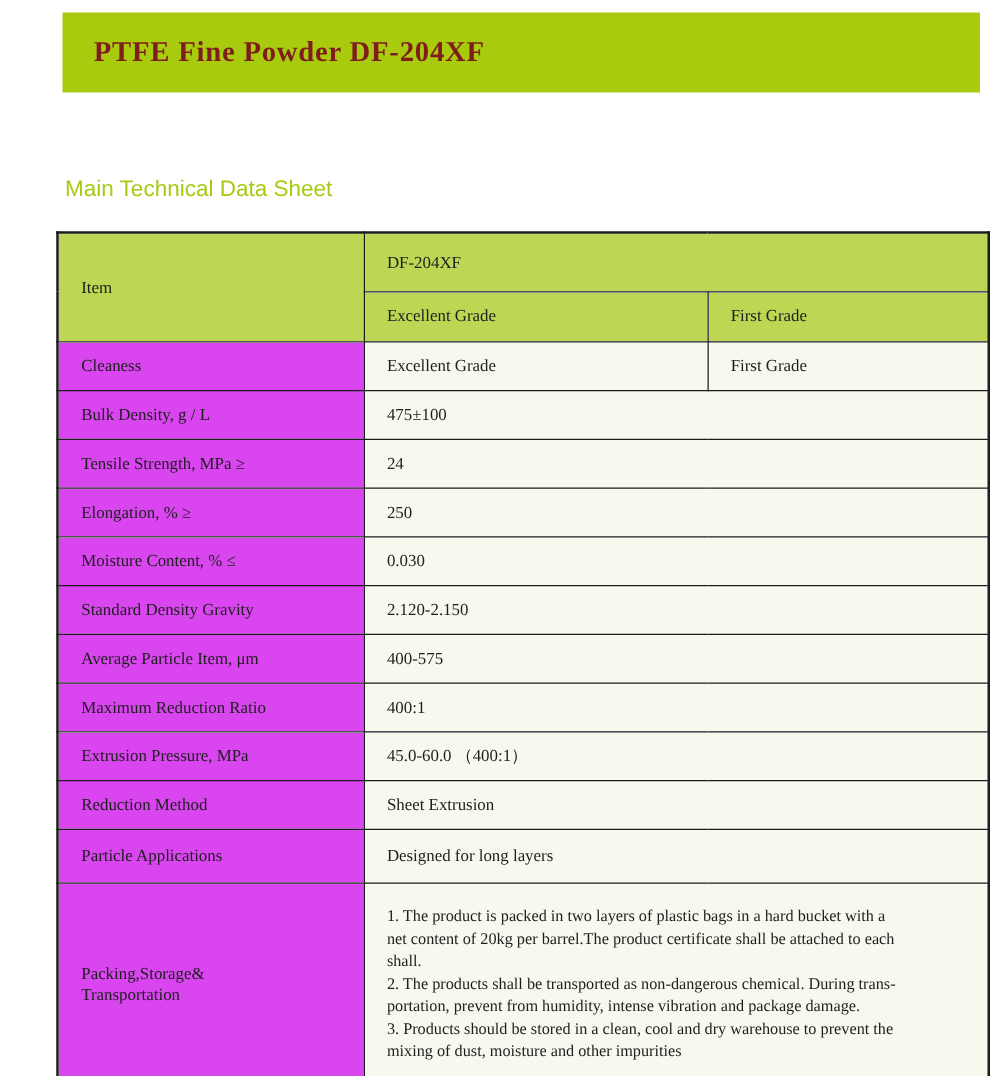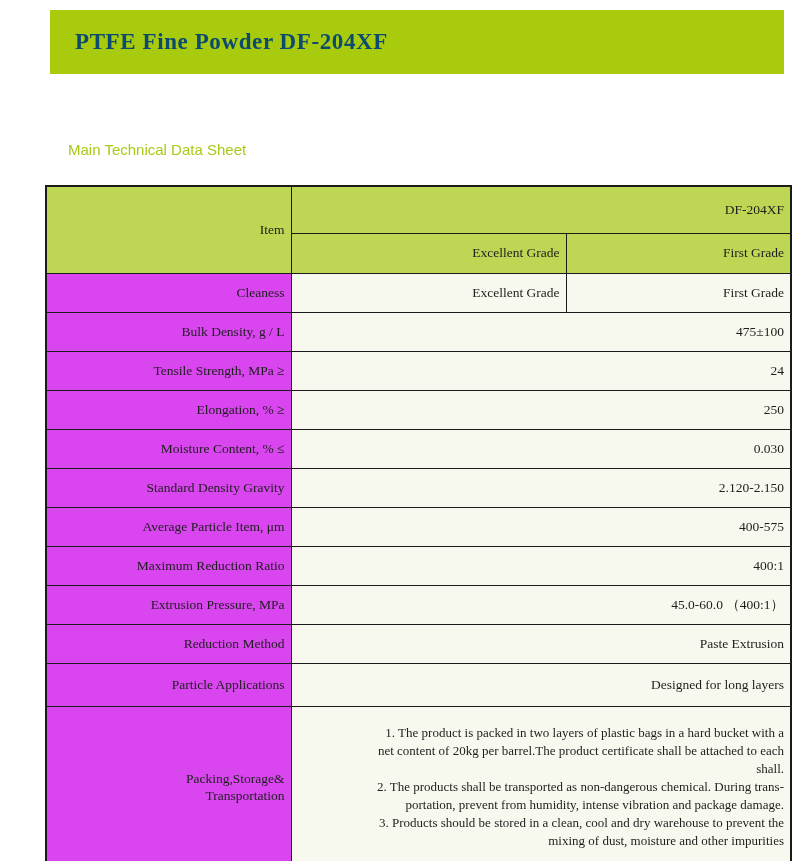--- a/index.html
+++ b/index.html
@@ -19,54 +19,54 @@
     position: absolute;
     left: 50px;
     top: 10px;
     width: 734px;
     height: 64px;
     background: #a9cb0d;
     display: flex;
     align-items: center;
   }
   .banner-title {
-    color: #0c4a6e;
+    color: #7f1d1d;
     font-size: 23px;
     font-weight: bold;
     letter-spacing: 0.6px;
     padding-left: 25px;
     font-family: "Liberation Serif", serif;
   }
 
   
   .section-heading {
     position: absolute;
-    left: 68px;
+    left: 52px;
     top: 141px;
     font-family: "Liberation Sans", sans-serif;
-    font-size: 15px;
+    font-size: 18px;
     color: #a7cb14;
   }
 
   
   table.tds {
     position: absolute;
     left: 45px;
     top: 185px;
     width: 745px;
     border-collapse: collapse;
     table-layout: fixed;
     border: 2px solid #1b1b1b;
     font-size: 13.5px;
   }
   table.tds td {
     border: 1.5px solid #1b1b1b;
-    text-align: right;
+    text-align: left;
     vertical-align: middle;
-    padding: 2px 6px;
+    padding: 2px 18px;
     overflow: hidden;
   }
   td.hdr {
     background: #bdd755;
   }
   td.lbl {
     background: #d946ef;
   }
   td.val {
     background: #f8f9ee;
@@ -145,21 +145,21 @@
     <tr style="height:39px">
       <td class="lbl">Maximum Reduction Ratio</td>
       <td class="val" colspan="2">400:1</td>
     </tr>
     <tr style="height:39px">
       <td class="lbl">Extrusion Pressure, MPa</td>
       <td class="val" colspan="2">45.0-60.0 （400:1）</td>
     </tr>
     <tr style="height:39px">
       <td class="lbl">Reduction Method</td>
-      <td class="val" colspan="2">Paste Extrusion</td>
+      <td class="val" colspan="2">Sheet Extrusion</td>
     </tr>
     <tr style="height:43px">
       <td class="lbl">Particle Applications</td>
       <td class="val" colspan="2">Designed for long layers</td>
     </tr>
 
     <tr style="height:163px">
       <td class="lbl">
         <div class="lbl-line">Packing,Storage&amp;</div>
         <div class="lbl-line">Transportation</div>

